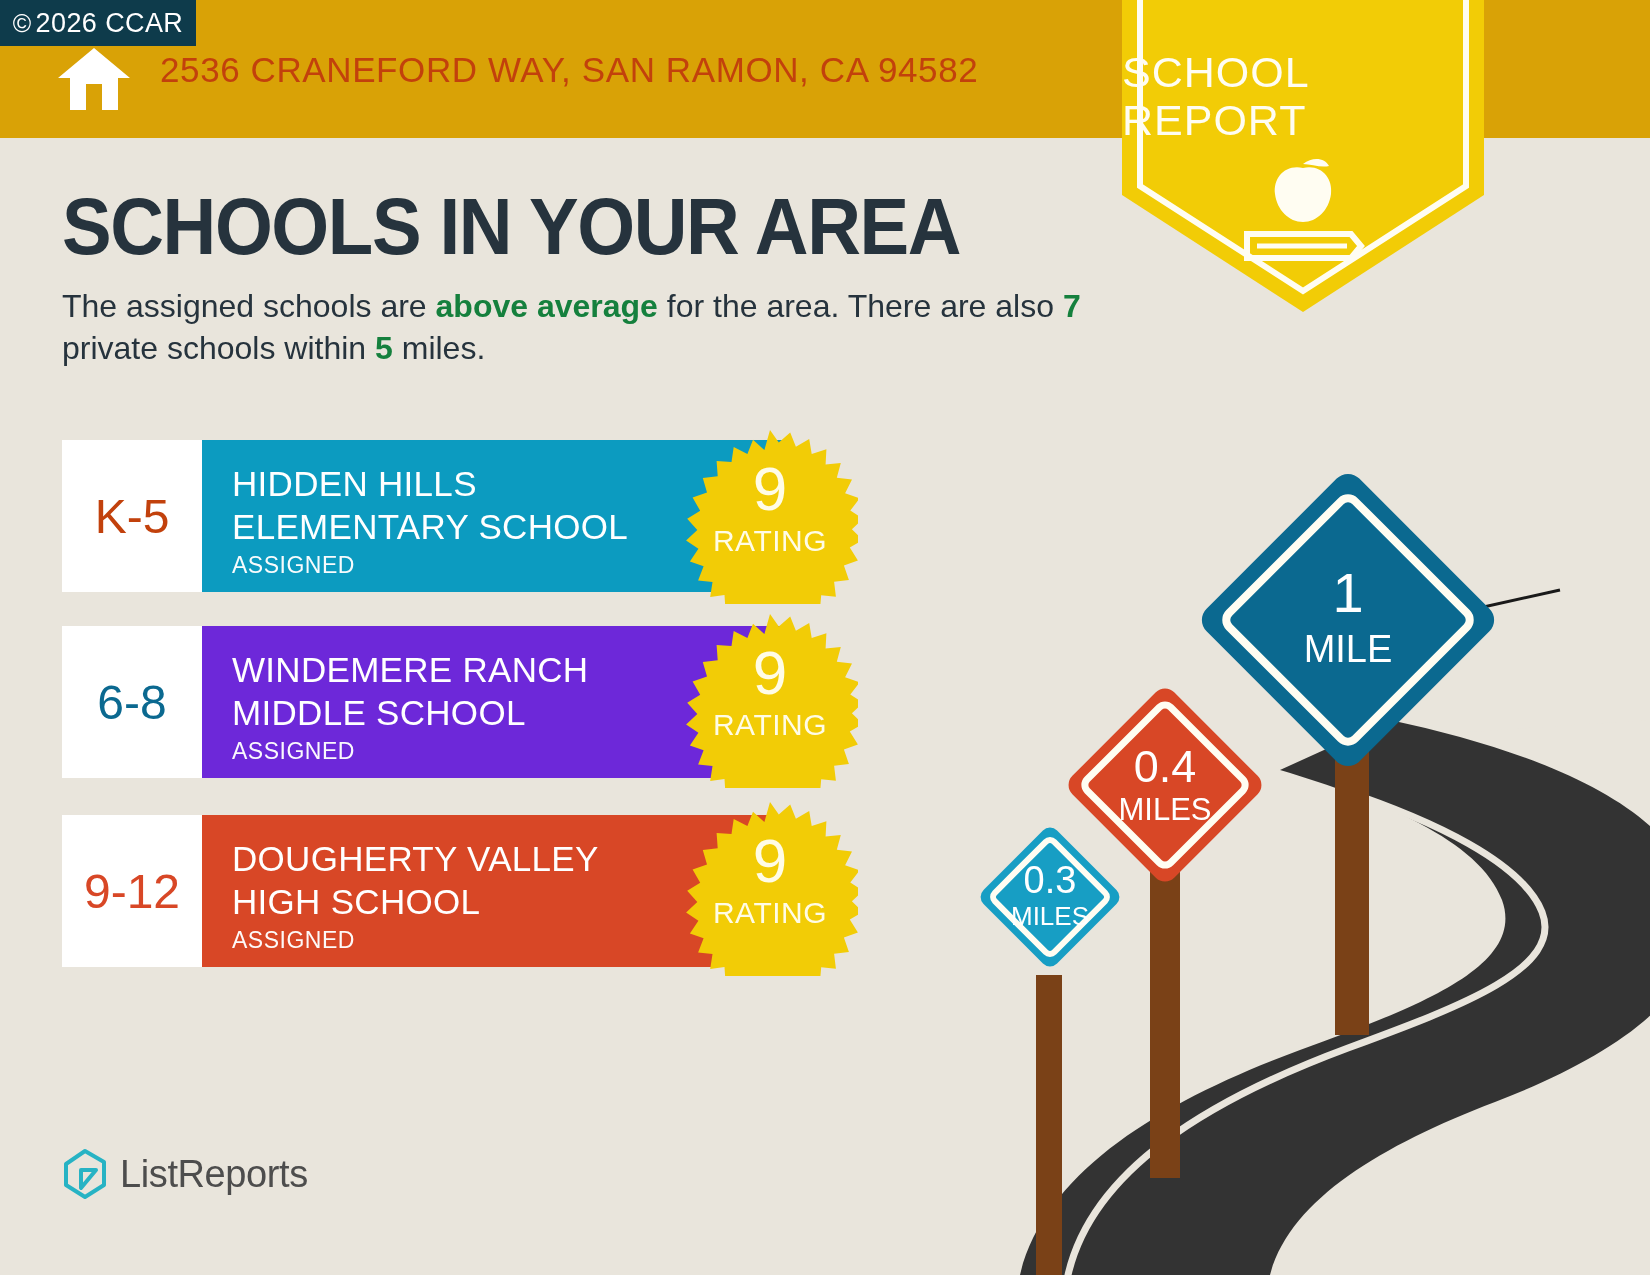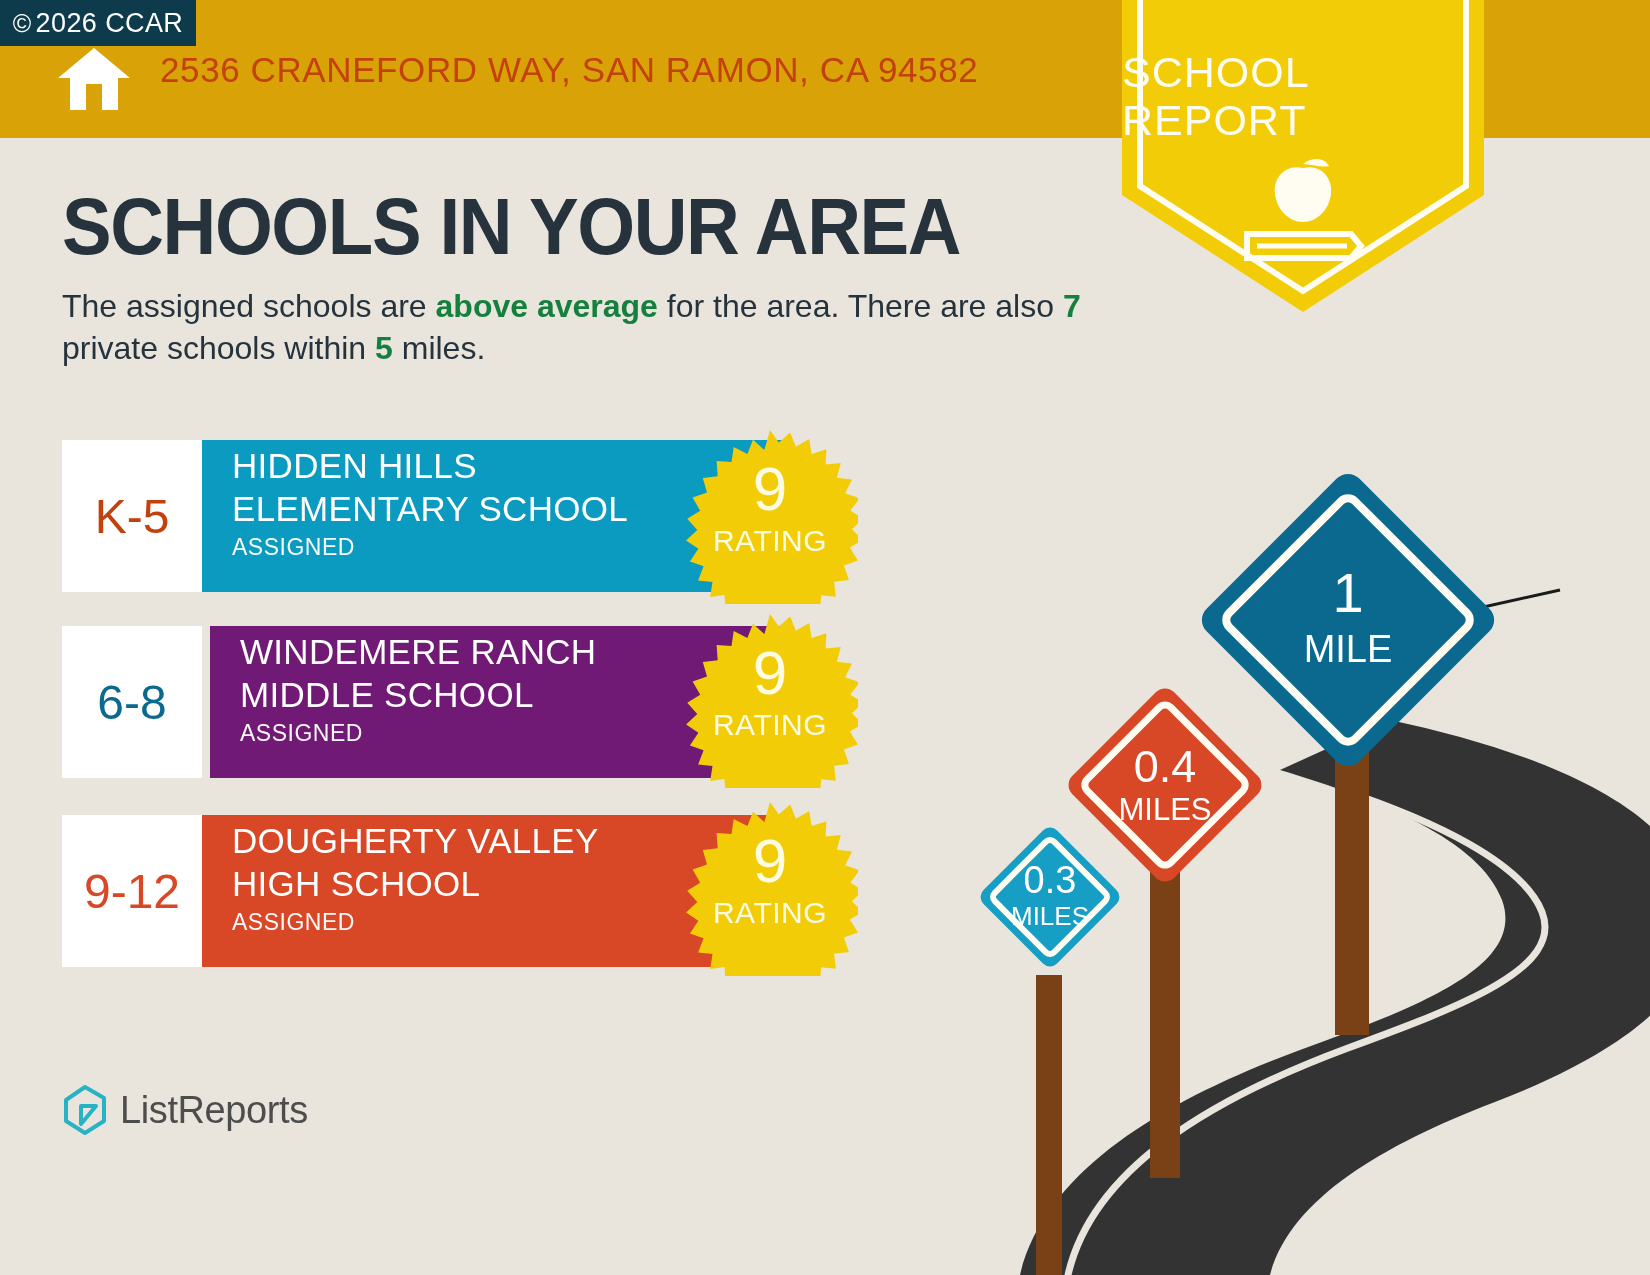--- a/index.html
+++ b/index.html
@@ -114,21 +114,21 @@
     display: flex;
     align-items: center;
     justify-content: center;
     font-size: 48px;
     font-weight: 400;
   }
   .name-bar {
     position: absolute;
     left: 140px; top: 0;
     width: 580px; height: 152px;
-    padding: 4px 0 0 30px;
+    padding: 22px 0 0 30px;
     box-sizing: border-box;
   }
   .school-name {
     color: #ffffff;
     font-size: 35px;
     line-height: 43px;
     letter-spacing: 0.3px;
     white-space: pre-line;
   }
   .assigned {
@@ -168,21 +168,21 @@
   
   .road-art {
     position: absolute;
     left: 950px; top: 470px;
     width: 700px; height: 805px;
   }
 
   
   .logo-wrap {
     position: absolute;
-    left: 62px; top: 1082px;
+    left: 62px; top: 1146px;
     display: flex;
     align-items: center;
     height: 56px;
   }
   .logo-text {
     margin-left: 12px;
     font-size: 38px;
     color: #4d4d4d;
     letter-spacing: -0.4px;
   }
@@ -254,21 +254,21 @@
   <div class="rating-badge" style="left:682px; top:428px;">
     <svg class="star-svg" viewBox="0 0 176 176">
       <polygon fill="#f2cc06" points="88,2 96.8,14.6 108.2,4.4 113.9,18.7 127.2,10.9 129.7,26.1 144.4,21.2 143.6,36.5 158.8,34.9 154.8,49.7 170,51.5 163.1,65.2 177.6,70.4 168.3,82.6 181.2,90.8 169.9,101.2 180.7,111.9 167.8,119.6 175.9,132.6 161.9,137.6 166.9,151.9 152.1,153.7 153.9,168.7 139.2,167.3 137.9,182.3 124.3,177.5 119.7,191.7 107.6,183.6 99.9,196.6 90.2,185.7 80,196.8 73,183.2 60.9,191.6 56.8,177.1 43.5,182.4 42.5,167.1 28.2,169.1 30.5,154 16.1,152.6 21.6,138.3 7.9,133.5 16.4,120.7 4.1,112.5 15.3,102 5.2,90.8 18.2,82.8 10.6,69.4 25,64.6 20.8,50 35.7,48.2 34.6,32.9 49.5,34.1 51.7,19 65.4,25.9 71,11.7 82.4,22.1"></polygon>
     </svg>
     <div class="rating-num">9</div>
     <div class="rating-word">RATING</div>
   </div>
 
   <div class="school-row" style="top:626px;">
     <div class="grade-box" style="color:#0b6990;">6-8</div>
-    <div class="name-bar" style="background:#701a75;margin-left:8px;">
+    <div class="name-bar" style="background:#6d28d9;">
       <div class="school-name">WINDEMERE RANCH
 MIDDLE SCHOOL</div>
       <div class="assigned">ASSIGNED</div>
     </div>
   </div>
   <div class="rating-badge" style="left:682px; top:612px;">
     <svg class="star-svg" viewBox="0 0 176 176">
       <polygon fill="#f2cc06" points="88,2 96.8,14.6 108.2,4.4 113.9,18.7 127.2,10.9 129.7,26.1 144.4,21.2 143.6,36.5 158.8,34.9 154.8,49.7 170,51.5 163.1,65.2 177.6,70.4 168.3,82.6 181.2,90.8 169.9,101.2 180.7,111.9 167.8,119.6 175.9,132.6 161.9,137.6 166.9,151.9 152.1,153.7 153.9,168.7 139.2,167.3 137.9,182.3 124.3,177.5 119.7,191.7 107.6,183.6 99.9,196.6 90.2,185.7 80,196.8 73,183.2 60.9,191.6 56.8,177.1 43.5,182.4 42.5,167.1 28.2,169.1 30.5,154 16.1,152.6 21.6,138.3 7.9,133.5 16.4,120.7 4.1,112.5 15.3,102 5.2,90.8 18.2,82.8 10.6,69.4 25,64.6 20.8,50 35.7,48.2 34.6,32.9 49.5,34.1 51.7,19 65.4,25.9 71,11.7 82.4,22.1"></polygon>
     </svg>
     <div class="rating-num">9</div>

